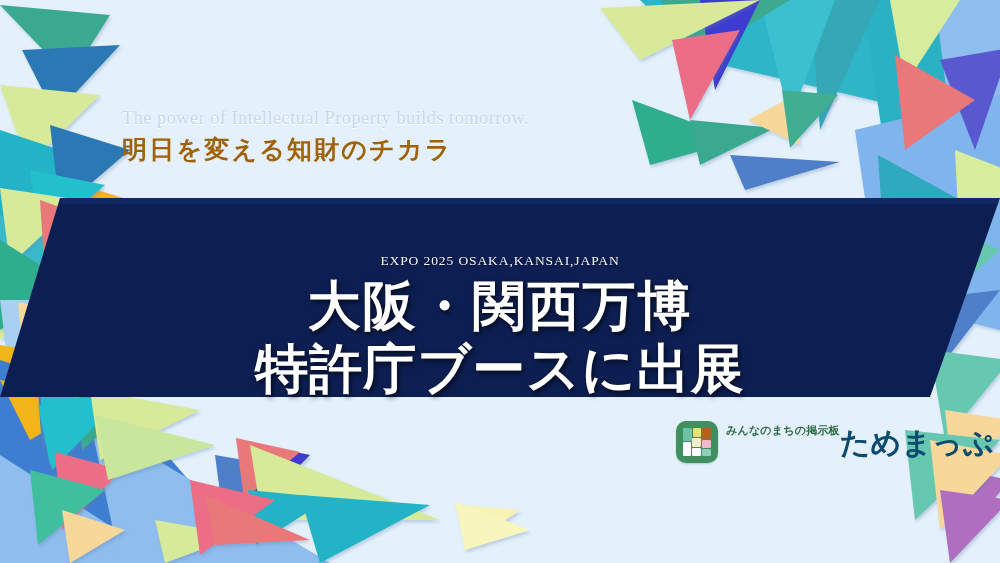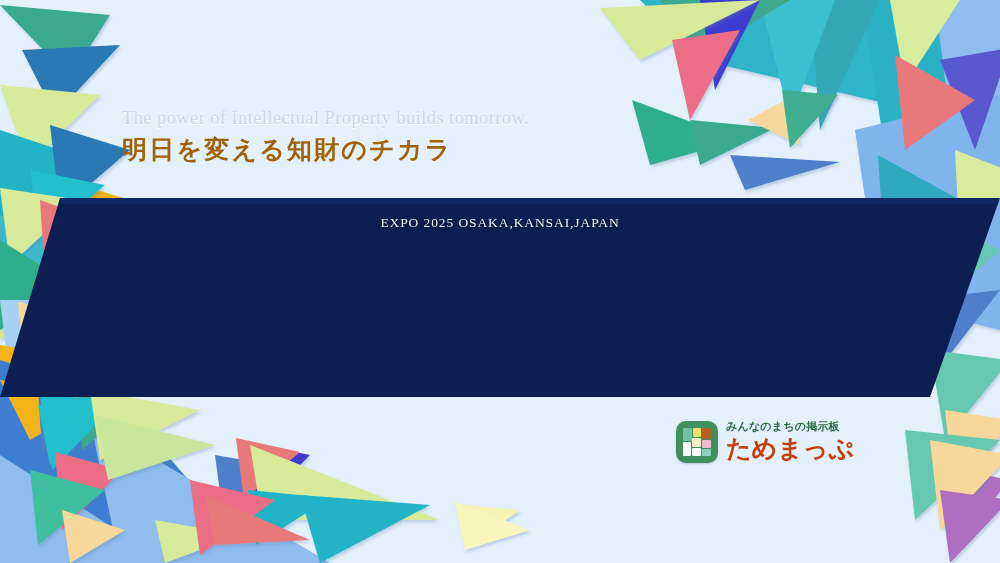--- a/index.html
+++ b/index.html
@@ -17,21 +17,21 @@
 
   
   .banner{
     position:absolute; left:0; top:198px; width:1000px; height:199px;
     z-index:6; pointer-events:none;
   }
   .banner svg{ display:block; }
   .banner-text{
     position:absolute; left:0; top:198px; width:1000px; height:239px;
     z-index:7; display:flex; flex-direction:column;
-    align-items:center; justify-content:space-between;
+    align-items:center; justify-content:center;
     padding-top:17px;
   }
   .expo-line{
     color:#f4f8ff; font-family:"Liberation Serif", serif;
     font-size:13.5px; letter-spacing:0.9px; font-weight:400;
     text-shadow:0 1px 2px rgba(0,0,0,.45);
     white-space:nowrap;
   }
   .headline{
     margin-top:5px; text-align:center; color:#ffffff;
@@ -67,29 +67,29 @@
     position:absolute; left:676px; top:421px; z-index:8;
     display:flex; align-items:center; gap:8px;
   }
   .logo-mark{
     width:42px; height:42px; border-radius:10px;
     background:#3f8f5f;
     padding:4px; flex:0 0 auto;
     box-shadow:0 1px 2px rgba(0,0,0,.18);
   }
   .logo-mark svg{ display:block; border-radius:6px; }
-  .logo-text{ display:flex; flex-direction:column; justify-content:center; }
+  .logo-text{ display:flex; flex-direction:row; justify-content:center; }
   .logo-sub{
     font-family:"DejaVu Sans", sans-serif; font-weight:700;
     font-size:11px; letter-spacing:.2px; color:#2f6b45;
     white-space:nowrap; line-height:1.1;
   }
   .logo-name{
     font-family:"DejaVu Sans", sans-serif; font-weight:700;
-    font-size:25px; letter-spacing:0px; color:#c2410c;
+    font-size:30px; letter-spacing:0px; color:#0c4a6e;
     white-space:nowrap; line-height:1.12; margin-top:1px;
   }
 </style>
 </head>
 <body>
 
 <div id="stage">
 
   <svg id="bg-art" viewBox="0 0 1000 563" preserveAspectRatio="none">
     <defs>
@@ -199,20 +199,24 @@
 
   <div class="banner">
     <svg viewBox="0 0 1000 199" preserveAspectRatio="none" width="1000" height="199">
       <polygon points="60,0 1000,0 930,199 0,199" fill="#0d1f52"></polygon>
       <polygon points="60,0 1000,0 998,6 62,6" fill="#16306f" opacity=".55"></polygon>
     </svg>
   </div>
 
   <div class="banner-text">
     <div class="expo-line">EXPO 2025 OSAKA,KANSAI,JAPAN</div>
+    <div class="headline">
+      <div class="l1">大阪・関西万博</div>
+      <div class="l2">特許庁ブースに出展</div>
+    </div>
   </div>
 
   <div class="tagline-block">
     <div class="tagline-en">The power of Intellectual Property builds tomorrow.</div>
     <div class="tagline-jp">明日を変える知財のチカラ</div>
   </div>
 
   <div class="logo">
     <div class="logo-mark">
       <svg viewBox="0 0 34 34" width="34" height="34">

